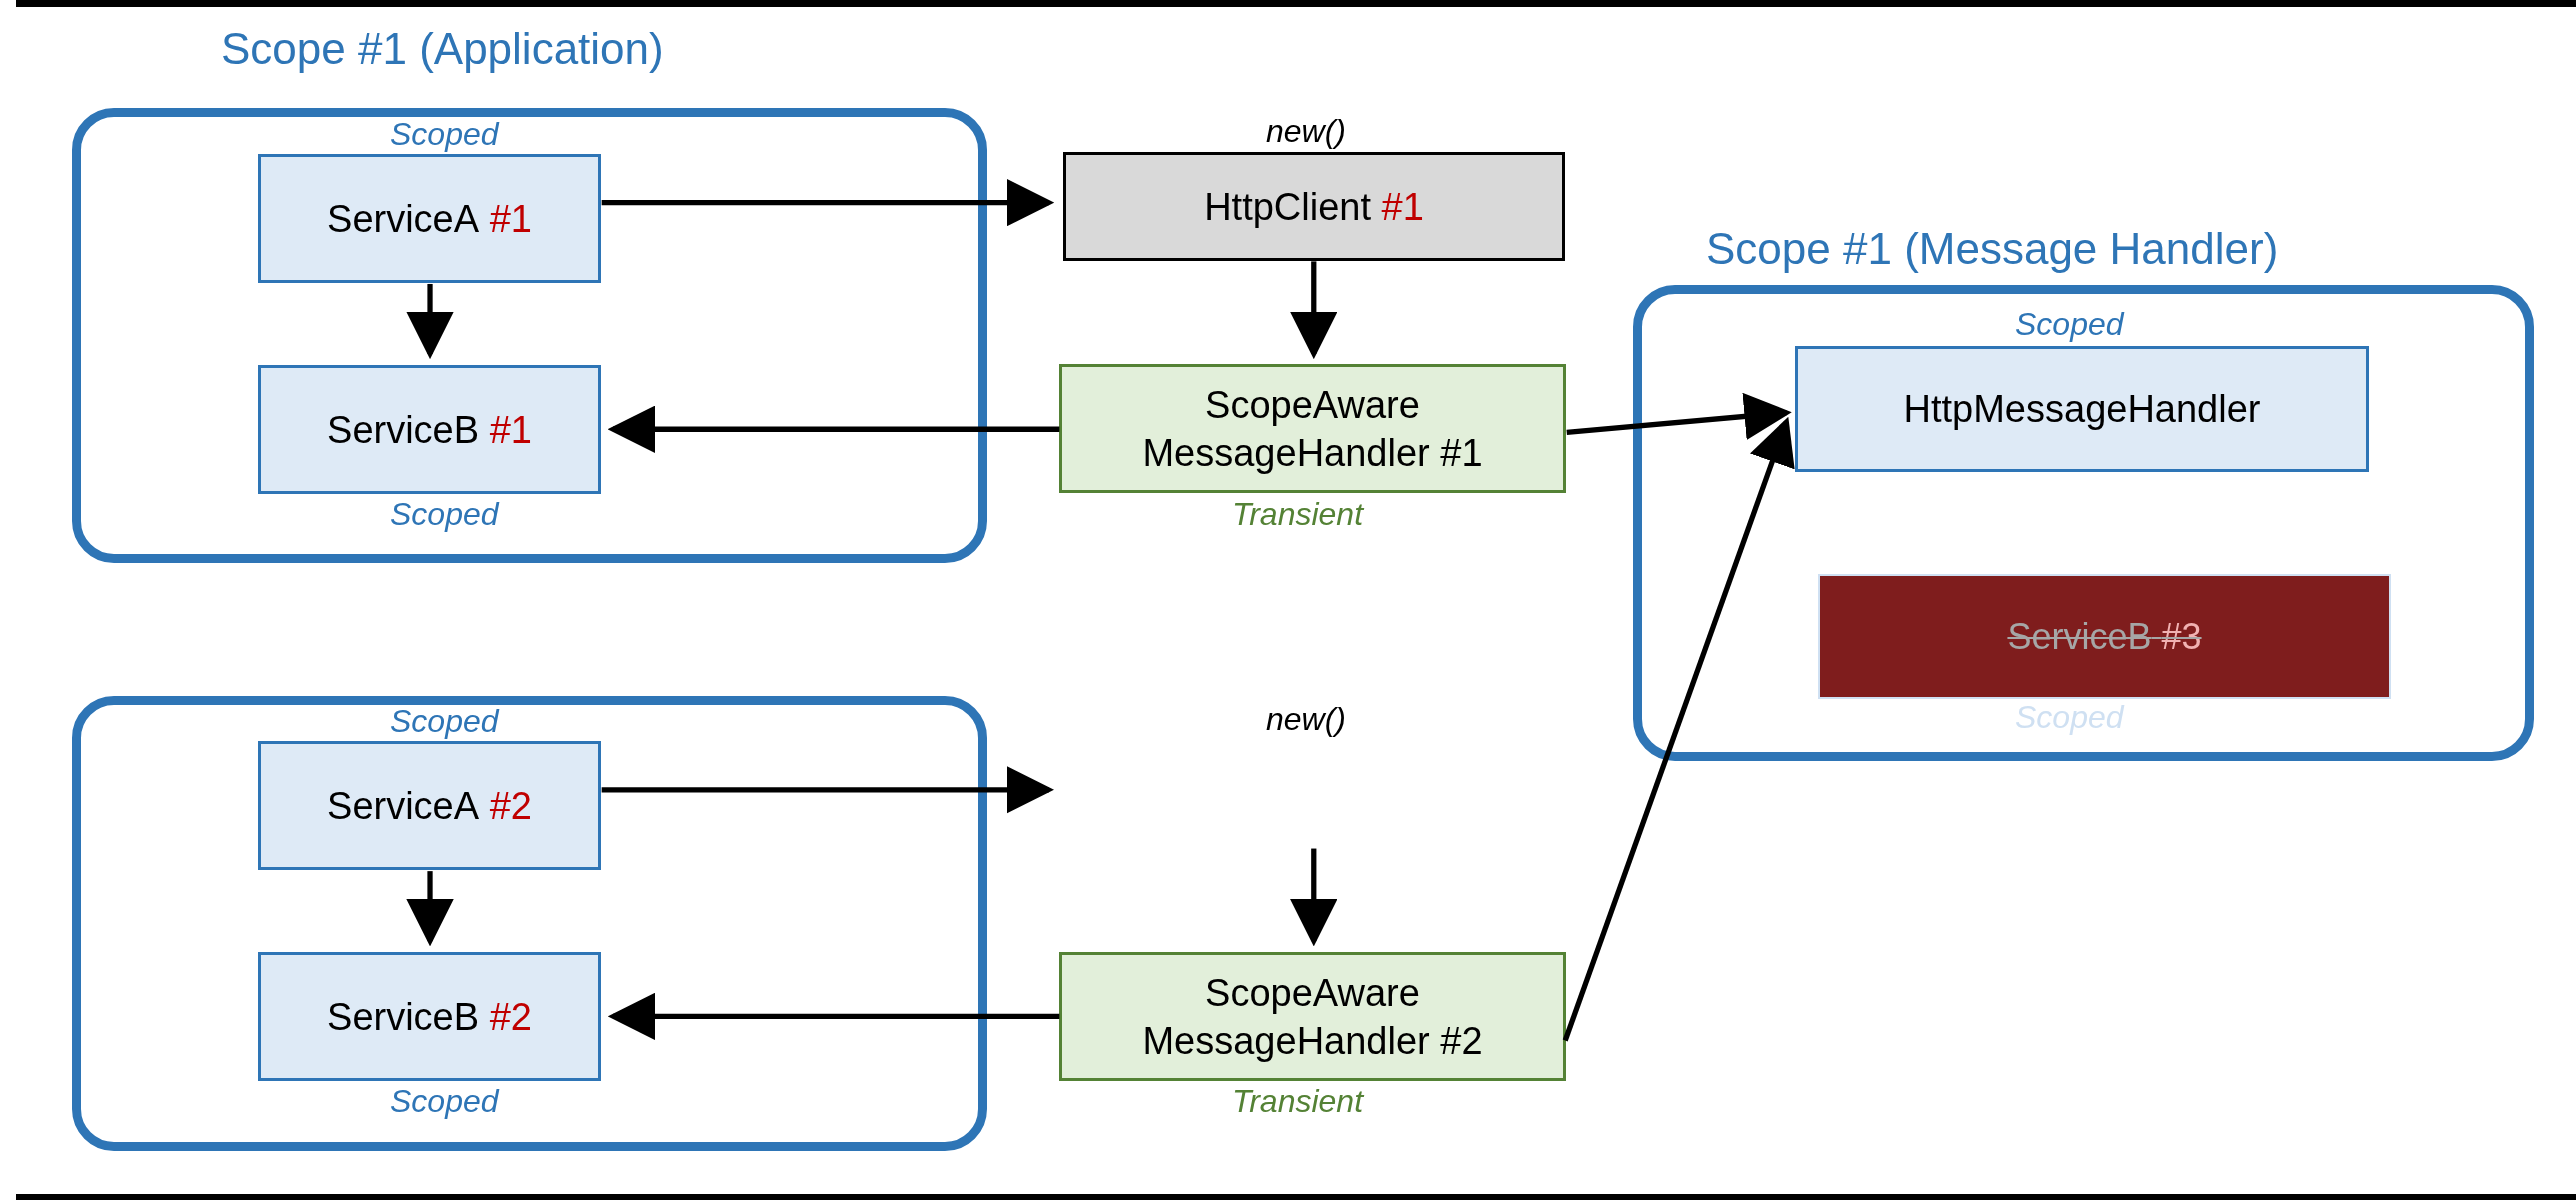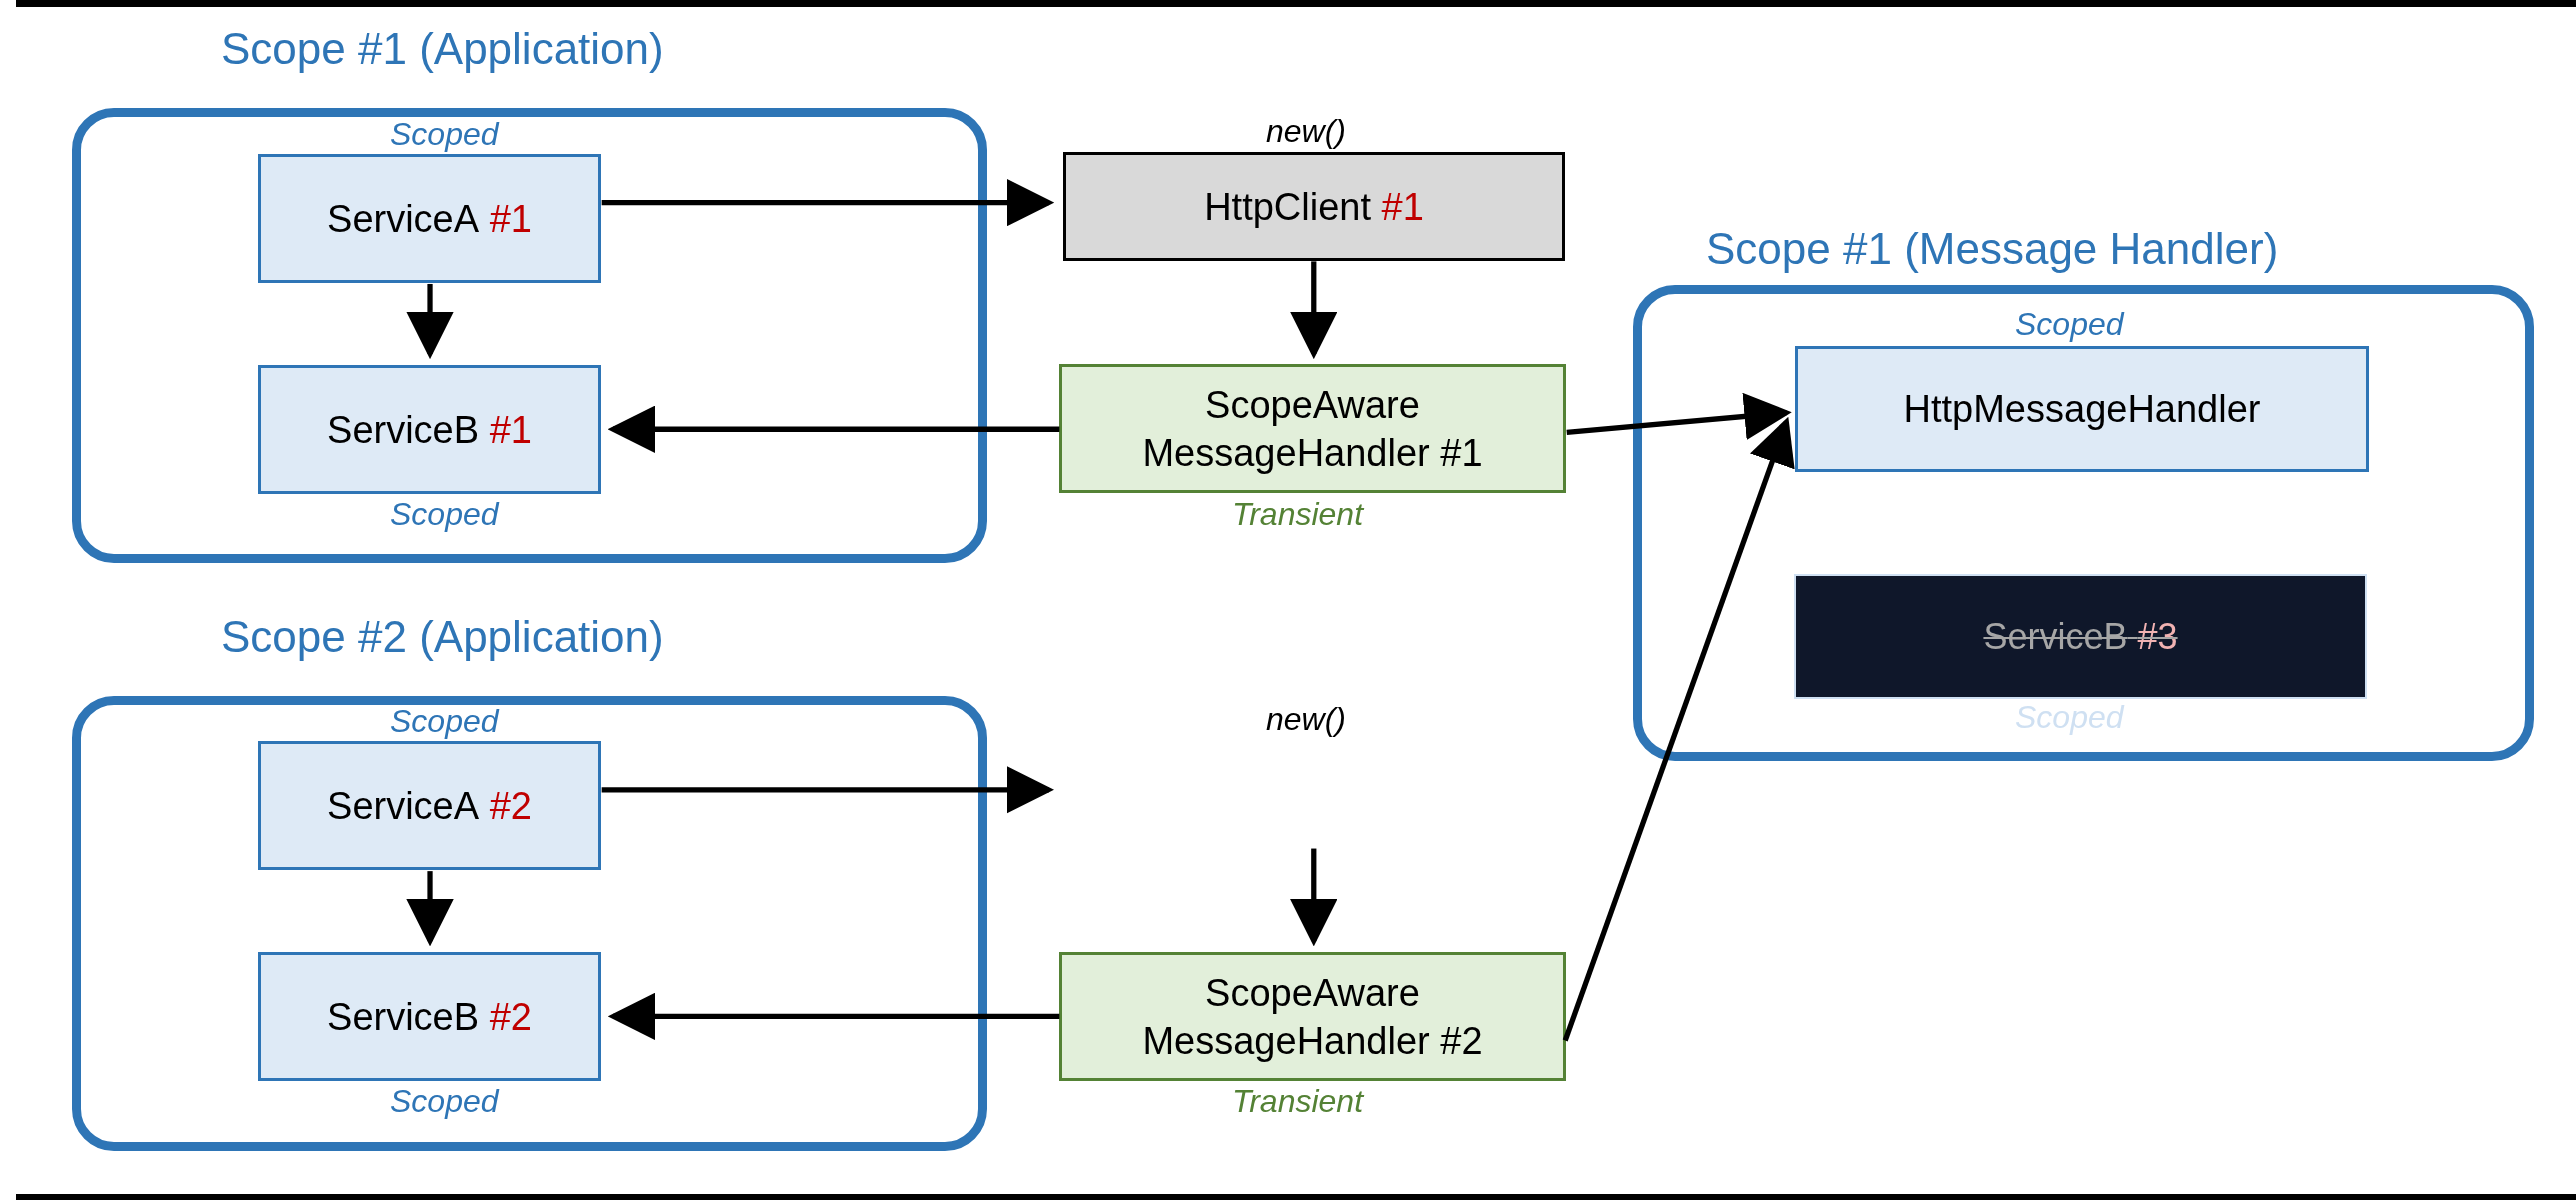--- a/index.html
+++ b/index.html
@@ -18,21 +18,21 @@
   .scope-title{position:absolute;color:#2E75B6;font-size:44px;line-height:45px;
                white-space:nowrap;font-weight:400;}
 
   
   .node{position:absolute;box-sizing:border-box;display:flex;flex-direction:column;
         align-items:center;justify-content:center;text-align:left;}
 
   .node-blue{background:#DEEAF6;border:3px solid #2E75B6;}
   .node-grey{background:#D9D9D9;border:3.8px solid #000000;}
   .node-green{background:#E2EFDA;border:3px solid #548235;}
-  .node-faded{background:#0f172a;border:2.3px solid #CFE0F2;}
+  .node-faded{background:#7f1d1d;border:2.3px solid #CFE0F2;margin-left:24px;}
 
   .node-label{font-size:38px;line-height:44px;color:#000000;white-space:nowrap;}
   .node-label .num{color:#C00000;}
   .node-label-2l{font-size:38px;line-height:48px;color:#000000;white-space:nowrap;}
 
   .faded-label{font-size:36px;line-height:42px;color:#A6A6A6;white-space:nowrap;
                text-decoration:line-through;text-decoration-thickness:2.3px;}
   .faded-label .num{color:#F1B2B2;}
 
   
@@ -89,21 +89,20 @@
   <div class="node node-blue" style="left:1779px;top:346px;width:574px;height:126px;">
     <div class="node-label">HttpMessageHandler</div>
   </div>
 
   <div class="node node-faded" style="left:1778px;top:574px;width:573px;height:125px;">
     <div class="faded-label"><span>ServiceB</span>&nbsp;<span class="num">#3</span></div>
   </div>
 
   <div class="cap cap-scoped-faded" style="left:1999px;top:700px;">Scoped</div>
 
-  <div class="scope-title" style="left:205px;top:614px;">Scope #2 (Application)</div>
   <div class="scope-box" style="left:56px;top:696px;width:915px;height:455px;"></div>
 
   <div class="cap cap-scoped" style="left:374px;top:704px;">Scoped</div>
 
   <div class="node node-blue" style="left:242px;top:741px;width:343px;height:129px;">
     <div class="node-label"><span>ServiceA</span>&nbsp;<span class="num">#2</span></div>
   </div>
 
   <div class="node node-blue" style="left:242px;top:952px;width:343px;height:129px;">
     <div class="node-label"><span>ServiceB</span>&nbsp;<span class="num">#2</span></div>

